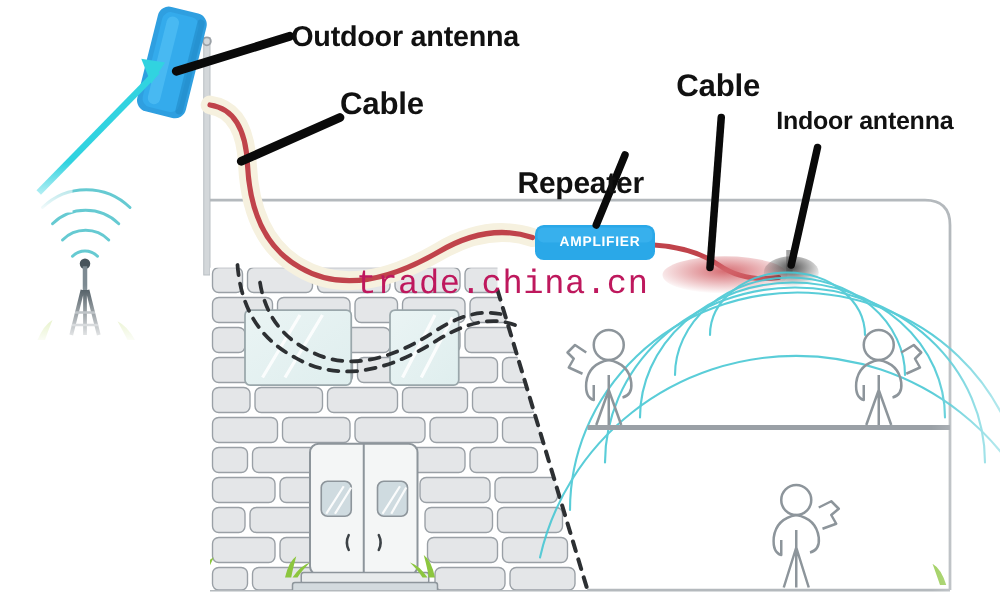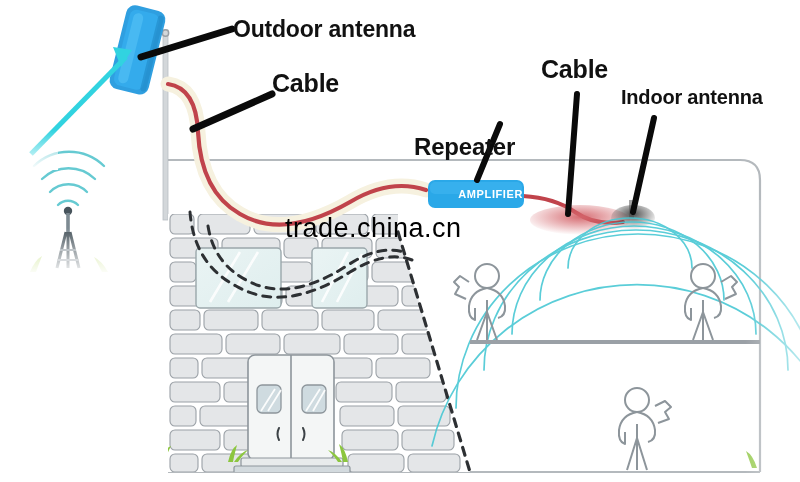--- a/index.html
+++ b/index.html
@@ -7,25 +7,25 @@
        font-family:"Liberation Sans","DejaVu Sans",sans-serif;}
   #stage{position:relative;width:800px;height:438px;background:#ffffff;}
   #stage svg{position:absolute;left:0;top:0;}
   .lbl{position:absolute;font-weight:bold;color:#111111;white-space:nowrap;
        font-family:"Liberation Sans","DejaVu Sans",sans-serif;letter-spacing:-0.2px;}
   #lbl-outdoor{left:233px;top:16px;font-size:23px;}
   #lbl-cable1{left:272px;top:69px;font-size:25px;}
   #lbl-repeater{left:414px;top:93px;font-size:24px;margin-top:40px;}
   #lbl-cable2{left:541px;top:55px;font-size:25px;}
   #lbl-indoor{left:621px;top:86px;font-size:20px;}
-  #amp-text{position:absolute;left:437px;top:188px;width:86px;text-align:right;
+  #amp-text{position:absolute;left:437px;top:188px;width:86px;text-align:center;
             color:#ffffff;font-size:11px;font-weight:bold;letter-spacing:0.6px;}
-  #wm{position:absolute;left:285px;top:213px;font-size:27px;color:#000000;
+  #wm{position:absolute;left:285px;top:213px;font-size:27px;color:#be185d;
       font-weight:normal;letter-spacing:0.5px;
-      font-family:Liberation Sans, sans-serif;}
+      font-family:Liberation Mono, monospace;}
 </style>
 </head>
 <body>
 
 <div id="stage">
 
   <svg width="800" height="482" viewBox="0 0 800 482">
     <defs>
       <linearGradient id="fadeBottom" x1="0" y1="0" x2="0" y2="1">
         <stop offset="0%" stop-color="#ffffff" stop-opacity="0"></stop>

